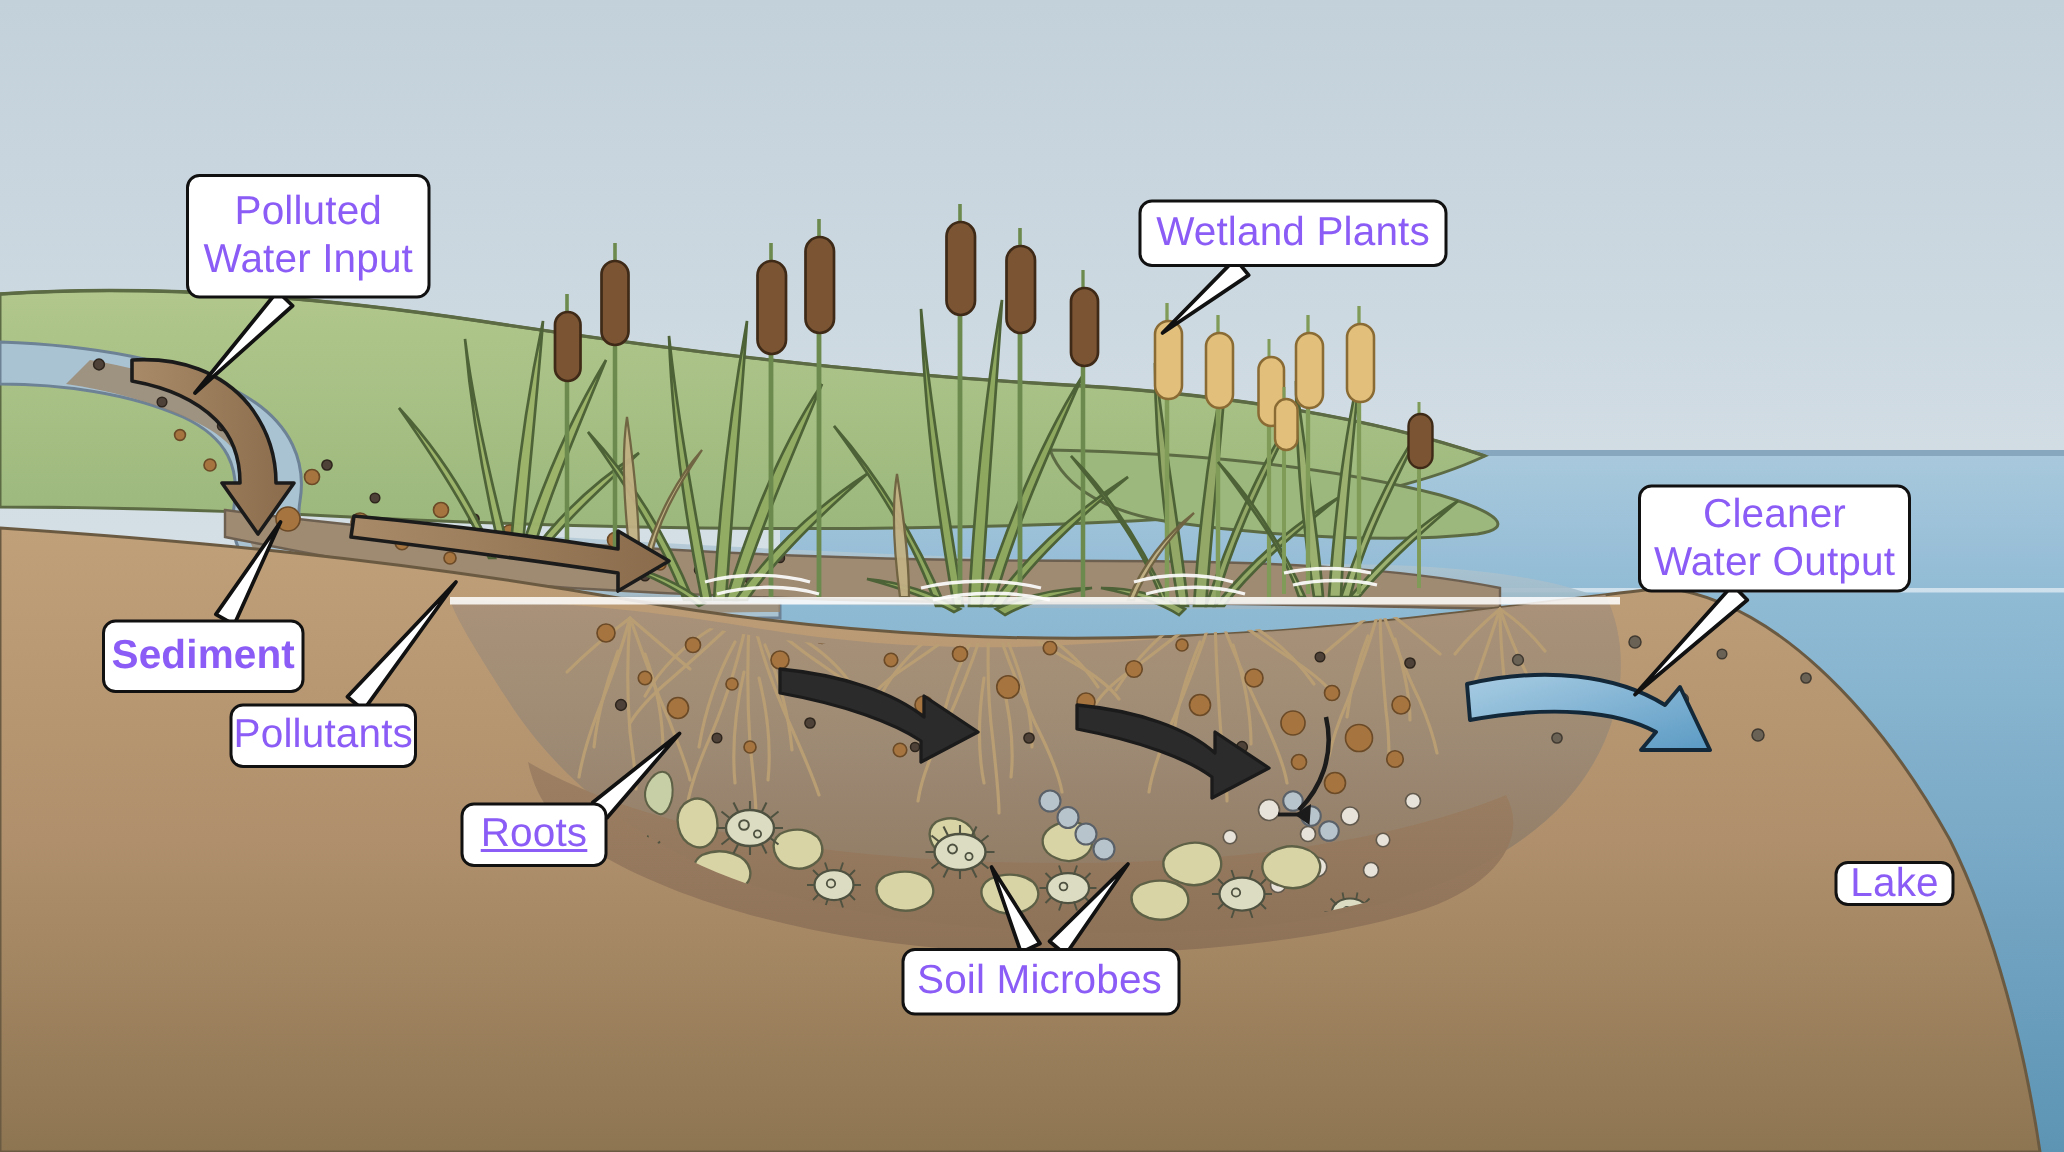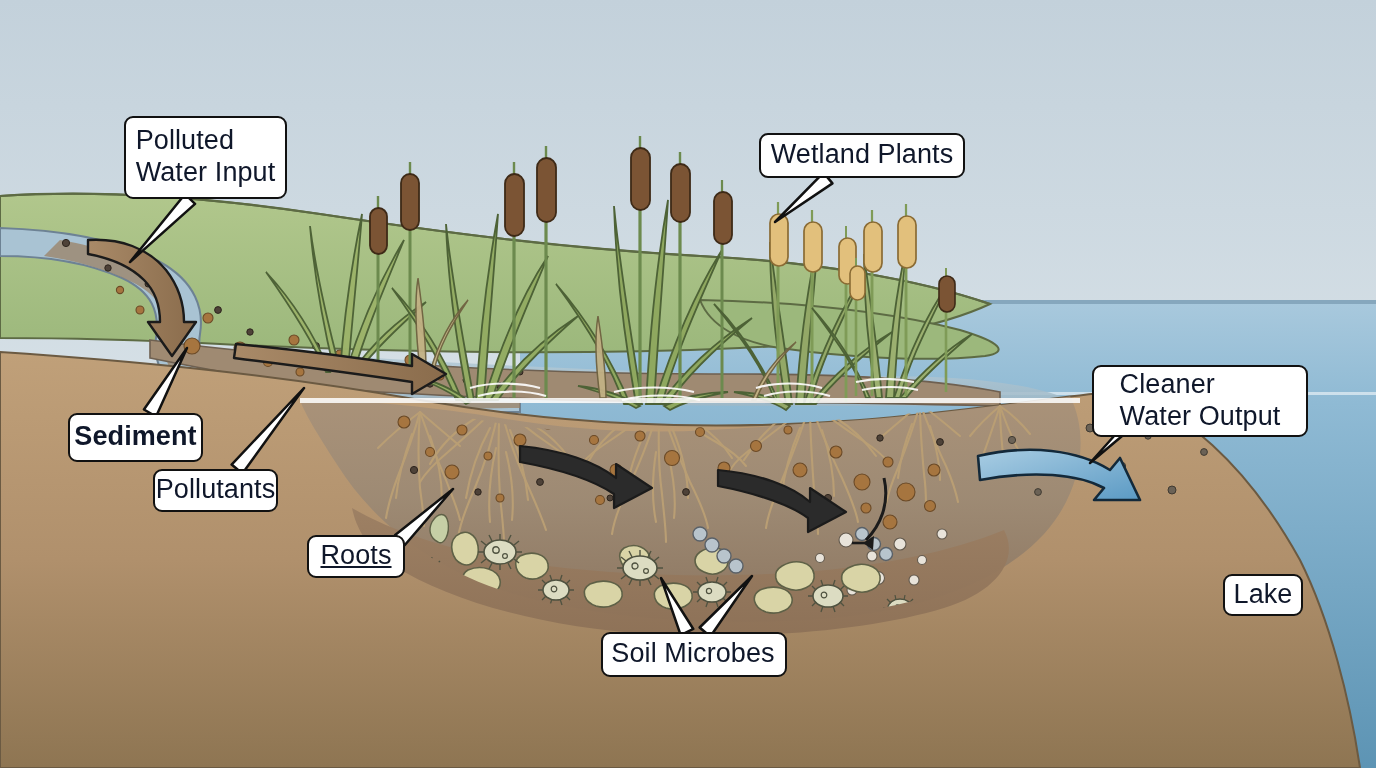--- a/index.html
+++ b/index.html
@@ -6,23 +6,24 @@
   html,body{margin:0;padding:0;background:#fff;}
   body{width:1376px;height:768px;overflow:hidden;
        font-family:"Liberation Sans","DejaVu Sans",sans-serif;}
   #stage{position:relative;width:1376px;height:768px;overflow:hidden;}
   #scene{position:absolute;left:0;top:0;width:1376px;height:768px;}
   .label{
     position:absolute;
     background:#ffffff;
     border:2.5px solid #111111;
     border-radius:9px;
-    color:#0f172a;
+    color:#8b5cf6;
     font-size:27px;
     line-height:1.16;
+    text-align:center;
     padding:7px 14px 8px 14px;
     white-space:pre;
     box-sizing:border-box;
     z-index:40;
     letter-spacing:.1px;
   }
   .label.two{line-height:1.17;}
   svg{display:block;}
   #tails{position:absolute;left:0;top:0;width:1376px;height:768px;z-index:35;pointer-events:none;}
 </style>
@@ -676,22 +677,22 @@
         <path d="M404.85366260317244,545.0440023131007 L453,489 L395.14633739682756,534.9559976868993 Z"></path>
         <path d="M693.3070116883137,628.9632906685897 L661,578 L680.6929883116863,635.0367093314103 Z"></path>
         <path d="M710.3618197768099,636.5000987412511 L752,576 L699.6381802231901,627.4999012587489 Z"></path>
       </g>
   </svg>
 
   <div id="label-layer">
       <div class="label two" style="left: 124px; top: 116px; width: 163px; height: 83px; display: flex; align-items: center; justify-content: center;">Polluted
 Water Input</div>
       <div class="label" style="left: 759px; top: 133px; width: 206px; height: 45px; display: flex; align-items: center; justify-content: center;">Wetland Plants</div>
-      <div class="label two" style="left: 1092px; top: 323px; width: 216px; height: 72px; display: flex; align-items: center; justify-content: center; margin-top: 42px;">Cleaner
+      <div class="label two" style="left: 1092px; top: 323px; width: 182px; height: 72px; display: flex; align-items: center; justify-content: center;">Cleaner
 Water Output</div>
       <div class="label" style="left: 68px; top: 413px; width: 135px; height: 49px; display: flex; align-items: center; justify-content: center; font-weight: bold;">Sediment</div>
       <div class="label" style="left: 153px; top: 469px; width: 125px; height: 43px; display: flex; align-items: center; justify-content: center;">Pollutants</div>
       <div class="label" style="left: 307px; top: 535px; width: 98px; height: 43px; display: flex; align-items: center; justify-content: center; text-decoration: underline;">Roots</div>
       <div class="label" style="left: 601px; top: 632px; width: 186px; height: 45px; display: flex; align-items: center; justify-content: center; padding-left: 12px;">Soil Microbes</div>
-      <div class="label" style="left: 1223px; top: 574px; width: 80px; height: 42px; display: flex; align-items: center; justify-content: center;">Lake</div>
+      <div class="label" style="left: 1223px; top: 574px; width: 80px; height: 30px; display: flex; align-items: center; justify-content: center;">Lake</div>
     </div>
 
 </div>
 
 </body></html>

